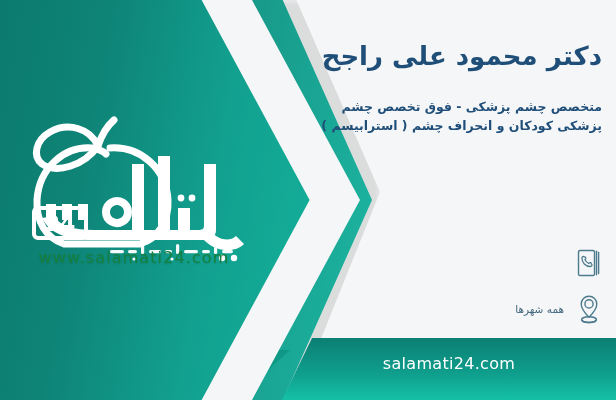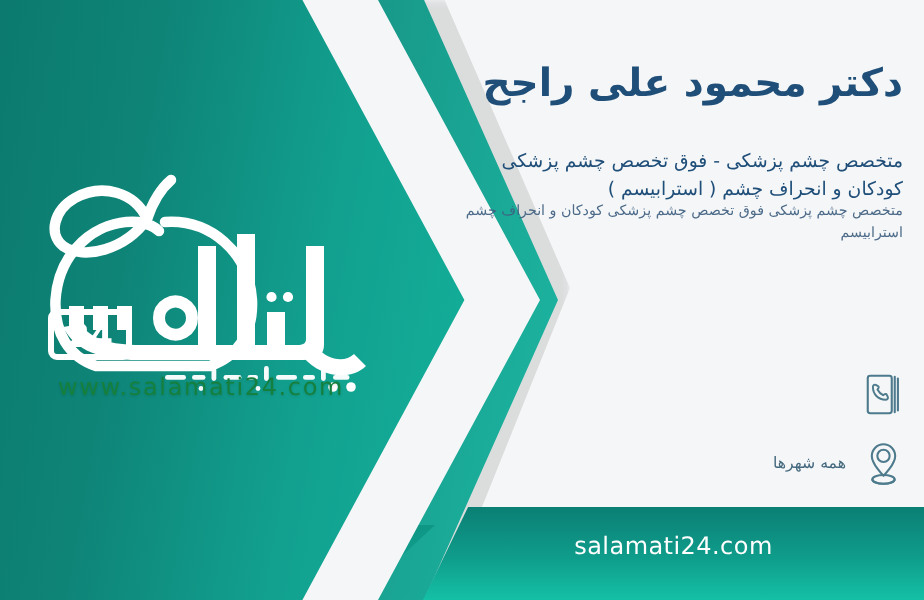--- a/index.html
+++ b/index.html
@@ -119,21 +119,21 @@
     letter-spacing: 0;
   }
 
   .doc-specialty {
     position: absolute;
     right: 14px;
     top: 97px;
     width: 296px;
     color: #1f4e79;
     font-size: 12.5px;
-    font-weight: normal;
+    font-weight: bold;
     line-height: 1.55;
   }
 
   .doc-specialty-sub {
     position: absolute;
     right: 14px;
     top: 133px;
     width: 296px;
     color: #3f5f80;
     font-size: 9.5px;
@@ -277,21 +277,20 @@
   </div>
 
   <div class="logo-url">www.salamati24.com</div>
 
   <div class="content">
 
     <div class="doc-title">دکتر محمود علی راجح</div>
 
     <div class="doc-specialty">متخصص چشم پزشکی - فوق تخصص چشم پزشکی کودکان و انحراف چشم ( استرابیسم )</div>
 
-    <div class="doc-specialty-sub">متخصص چشم پزشکی فوق تخصص چشم پزشکی کودکان و انحراف چشم استرابیسم</div>
 
     <div class="icon-row" id="row-phone">
       <span class="ico">
         <svg width="26" height="30" viewBox="0 0 26 30" fill="none" stroke="#4d7a8c" stroke-width="1.4" stroke-linecap="round" stroke-linejoin="round">
           <rect x="2.5" y="2.5" width="16" height="25" rx="1.6"></rect>
           <line x1="20.5" y1="3.2" x2="20.5" y2="26.8"></line>
           <line x1="22.6" y1="4.4" x2="22.6" y2="25.6"></line>
           <path d="M8.2 9.6 c0-1.2 1-2 2-1.6 l1.5 .7 c.7 .3 .9 1.1 .5 1.7 l-.7 1
                    c1 1.9 2.2 3.1 4.1 4.1 l1-.7 c.6-.4 1.4-.2 1.7 .5 l.7 1.5
                    c.4 1-.4 2-1.6 2 C11.9 18.8 8.2 14.6 8.2 9.6 Z" transform="translate(-1.6,1.2) scale(0.92)"></path>

